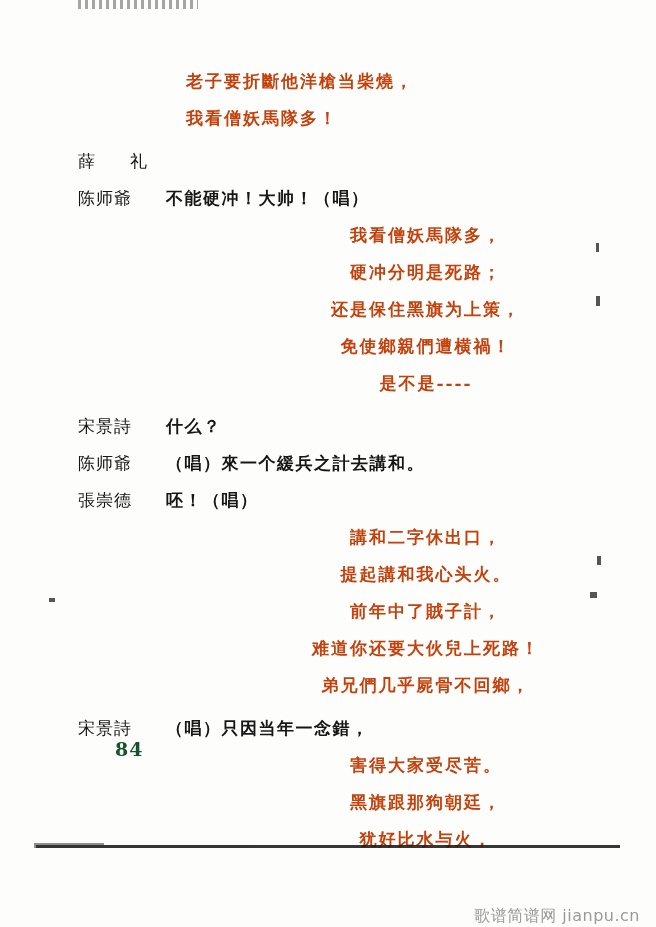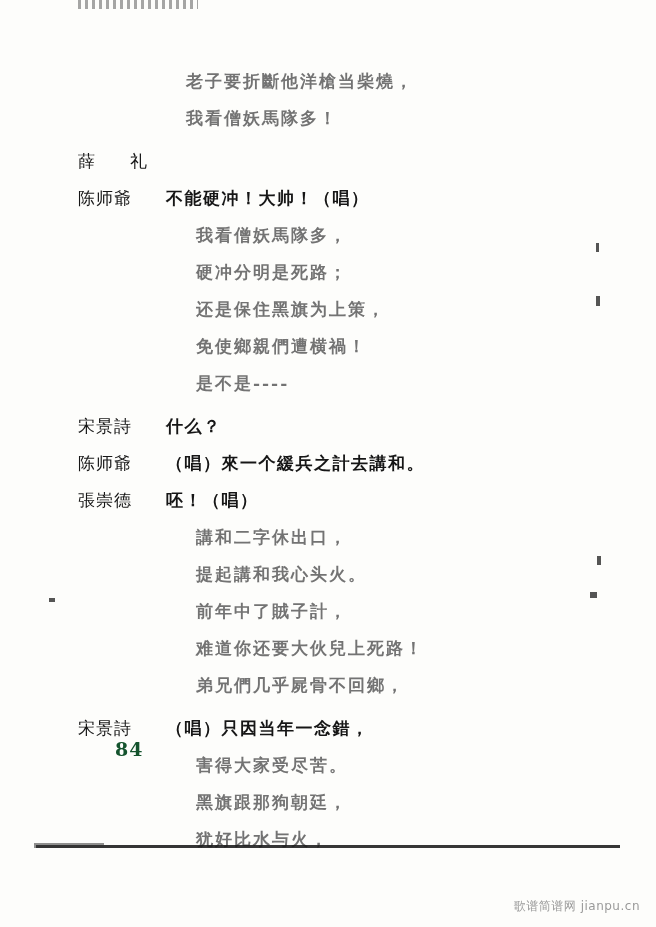--- a/index.html
+++ b/index.html
@@ -72,25 +72,26 @@
   }
 
   
   .verse {
     margin-left: 186px;
     margin-bottom: 14px;
     font-size: 17px;
     font-weight: 700;
     font-family: "DejaVu Serif", serif;
     letter-spacing: 2px;
-    color: #737373;
+    color: #c2410c;
     white-space: nowrap;
   }
   .verse.deep {
     margin-left: 196px;
+    text-align: center;
   }
 
   .gap-sm { height: 6px; }
 
   
   .page-number {
     position: absolute;
     left: 104px;
     top: 738px;
     font-size: 19px;
@@ -125,22 +126,22 @@
   
   .speck {
     position: absolute;
     background: #2a2a2a;
     opacity: .8;
   }
 
   .watermark {
     position: absolute;
     right: 16px;
-    bottom: 12px;
-    font-size: 12px;
+    bottom: 0;
+    font-size: 16px;
     color: #9a9a9a;
     letter-spacing: .5px;
     font-family: "DejaVu Sans", sans-serif;
   }
 </style>
 </head>
 <body>
 
 <div class="page">
 

